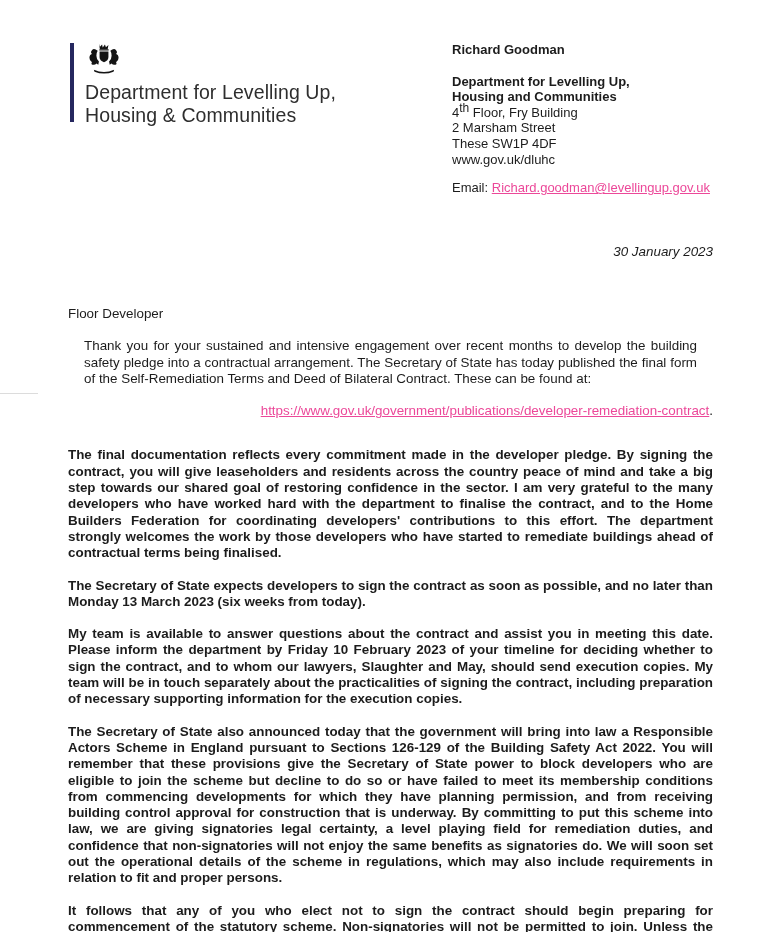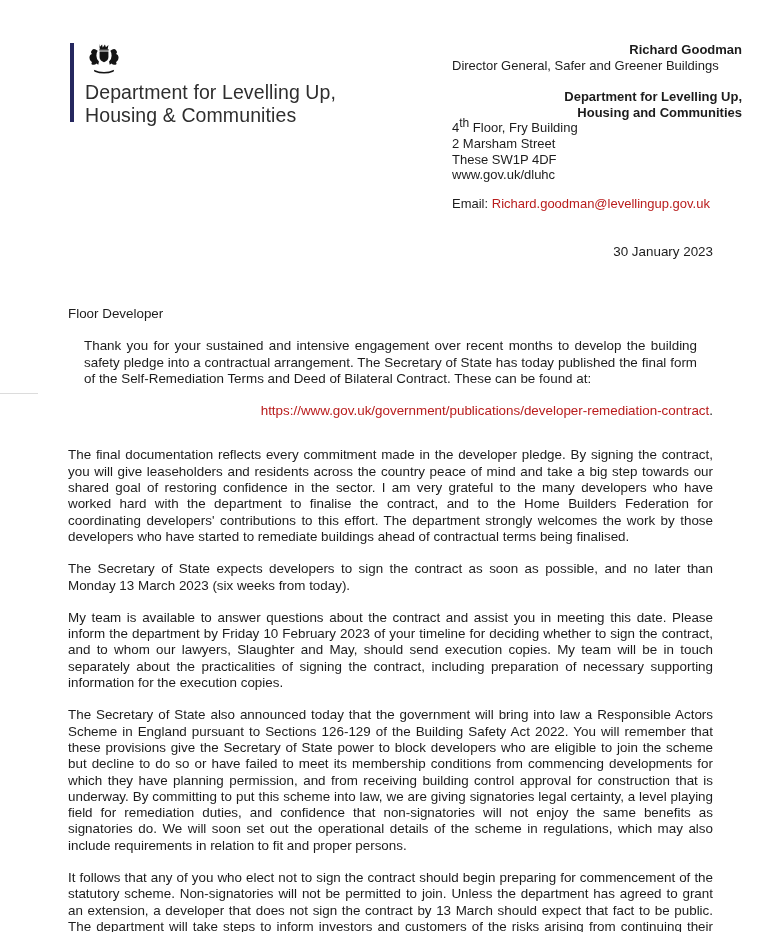--- a/index.html
+++ b/index.html
@@ -22,43 +22,43 @@
     position: absolute; left: 15px; top: 41px;
     font-size: 19.5px; line-height: 23px; color: #2e2e2e;
     letter-spacing: 0.1px; white-space: nowrap;
   }
 
   
   .contact {
     position: absolute; left: 452px; top: 42px; width: 290px;
     font-size: 13px; line-height: 15.6px; color: #1c1c1c;
   }
-  .contact .bold { font-weight: bold; text-align: right; }
+  .contact .bold { font-weight: bold; }
   .contact .gap-lg { margin-top: 16px; }
   .contact .gap-md { }
   .contact .gap-email { margin-top: 13px; }
   sup.ord { font-size: 12px; line-height: 0; vertical-align: super; }
 
   a.link, .link {
-    color: #b91c1c; cursor: pointer;
+    color: #ec4899; text-decoration: underline; cursor: pointer;
   }
 
   
   .date-line {
     position: absolute; left: 68px; top: 244px; width: 645px;
-    text-align: right; font-size: 13.4px; color: #1c1c1c;
+    text-align: right; font-size: 13.4px; color: #1c1c1c; font-style: italic;
   }
 
   
   .letter {
     position: absolute; left: 68px; top: 306px; width: 645px;
     font-size: 13.4px; line-height: 16.3px; color: #1c1c1c;
   }
   .letter .salutation { margin: 0 0 16px 0; }
-  .letter p.para { text-align: justify; margin: 0 0 16px 0; }
+  .letter p.para { text-align: justify; margin: 0 0 16px 0; font-weight: bold; }
   .letter p.para-nogap { text-align: justify; margin: 16px; }
   .letter .link-line { margin: 0 0 28px 0; text-align: right; }
 
   
   .scan-artifact {
     position: absolute; left: 0; top: 393px; width: 38px; height: 1px;
     background: #dcdcdc;
   }
 </style>
 </head>
@@ -84,21 +84,20 @@
       </g>
     </svg>
     <div class="wordmark">
       <div>Department for Levelling Up,</div>
       <div>Housing &amp; Communities</div>
     </div>
   </div>
 
   <div class="contact">
     <div class="bold">Richard Goodman</div>
-    <div>Director General, Safer and Greener Buildings</div>
     <div class="bold gap-lg">Department for Levelling Up,</div>
     <div class="bold">Housing and Communities</div>
     <div><span>4</span><sup class="ord">th</sup><span> Floor, Fry Building</span></div>
     <div>2 Marsham Street</div>
     <div>These SW1P 4DF</div>
     <div class="gap-md">www.gov.uk/dluhc</div>
     <div class="gap-email">
       <span>Email:</span>
       <a class="link">Richard.goodman@levellingup.gov.uk</a>
     </div>

